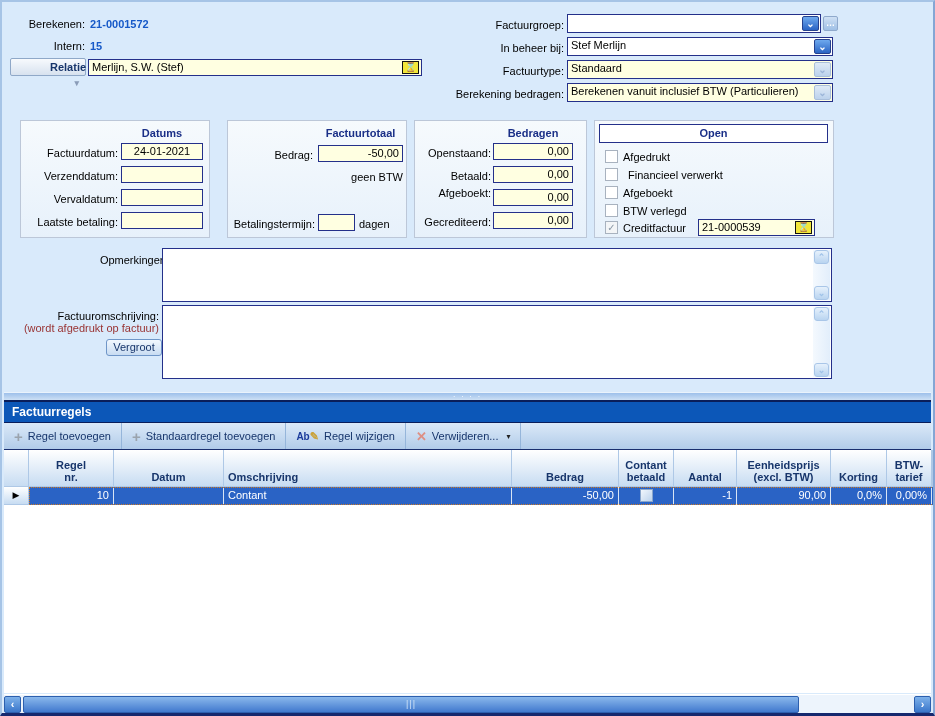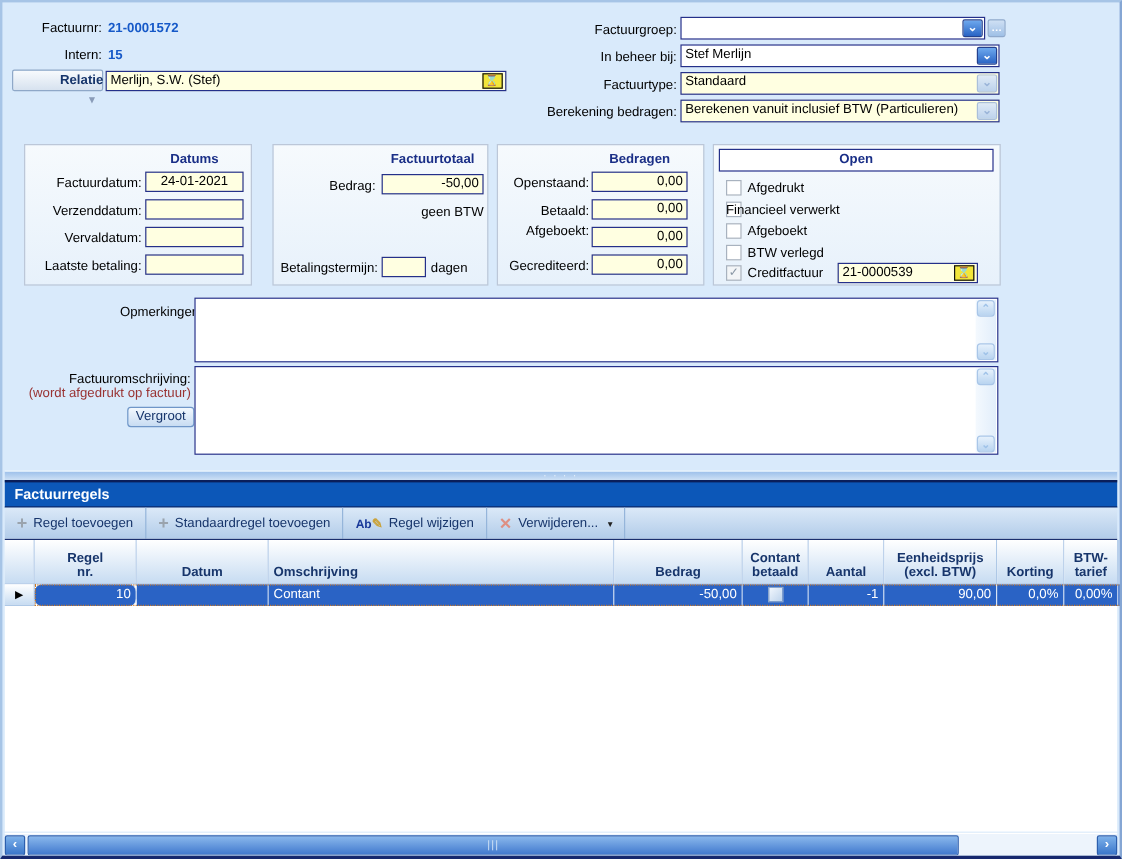--- a/index.html
+++ b/index.html
@@ -132,21 +132,21 @@
     position:absolute; top:1px; left:19px; width:776px; height:17px;
     background:linear-gradient(#8ab8ec,#4179ce); border:1px solid #2c5fae; border-radius:2px;
     color:#cfe2f6; text-align:center; line-height:15px; font-size:9px; letter-spacing:1px;
   }
 </style>
 </head>
 <body>
 
 <div class="window">
 
-  <div class="lbl" style="left:10px;top:14px;width:73px;">Factuurnr:</div>
+  <div class="lbl" style="left:10px;top:14px;width:73px;">Berekenen:</div>
   <div class="val-blue" style="left:88px;top:14px;">21-0001572</div>
 
   <div class="lbl" style="left:10px;top:36px;width:73px;">Intern:</div>
   <div class="val-blue" style="left:88px;top:36px;">15</div>
 
   <div class="relatie-btn" style="left:8px;top:56px;width:76px;height:18px;padding-left:39px;">
     <span>Relatie</span>
     <span class="caret">▾</span>
   </div>
   <div class="field" style="left:86px;top:57px;width:334px;height:17px;">
@@ -211,21 +211,21 @@
     <div class="field right" style="left:78px;top:68px;width:80px;height:17px;"><span>0,00</span></div>
     <div class="lbl" style="left:0;top:93px;width:76px;">Gecrediteerd:</div>
     <div class="field right" style="left:78px;top:91px;width:80px;height:17px;"><span>0,00</span></div>
   </div>
 
   <div class="panel" style="left:592px;width:240px;">
     <div class="open-header">Open</div>
     <div class="checkbox" style="left:10px;top:29px;"></div>
     <div class="chk-label" style="left:28px;top:29px;">Afgedrukt</div>
     <div class="checkbox" style="left:10px;top:47px;"></div>
-    <div class="chk-label" style="left:10px;top:47px;">Financieel verwerkt</div>
+    <div class="chk-label" style="left:33px;top:47px;">Financieel verwerkt</div>
     <div class="checkbox" style="left:10px;top:65px;"></div>
     <div class="chk-label" style="left:28px;top:65px;">Afgeboekt</div>
     <div class="checkbox" style="left:10px;top:83px;"></div>
     <div class="chk-label" style="left:28px;top:83px;">BTW verlegd</div>
     <div class="checkbox checked-disabled" style="left:10px;top:100px;"><span>✓</span></div>
     <div class="chk-label" style="left:28px;top:100px;">Creditfactuur</div>
     <div class="field" style="left:103px;top:98px;width:117px;height:17px;">
       <span>21-0000539</span>
       <span class="lookup-btn"><span>⌛</span></span>
     </div>
@@ -291,21 +291,21 @@
       <div class="gh-cell" style="width:94px;">Eenheidsprijs
 (excl. BTW)</div>
       <div class="gh-cell" style="width:56px;">Korting</div>
       <div class="gh-cell" style="width:45px;">BTW-
 tarief</div>
       <div class="gh-cell" style="flex:1;"></div>
     </div>
     <div class="grid-row">
       <div class="gr-selector"><span>▶</span></div>
       <div class="gr-cells">
-        <div class="gr-cell right" style="width:85px;border-radius:6px;">10</div>
+        <div class="gr-cell right" style="width:85px;">10</div>
         <div class="gr-cell" style="width:110px;"></div>
         <div class="gr-cell" style="width:288px;">Contant</div>
         <div class="gr-cell right" style="width:107px;">-50,00</div>
         <div class="gr-cell center" style="width:55px;"><span class="grid-checkbox"></span></div>
         <div class="gr-cell right" style="width:63px;">-1</div>
         <div class="gr-cell right" style="width:94px;">90,00</div>
         <div class="gr-cell right" style="width:56px;">0,0%</div>
         <div class="gr-cell right" style="width:45px;">0,00%</div>
         <div class="gr-cell" style="flex:1;border-right:none;"></div>
       </div>

